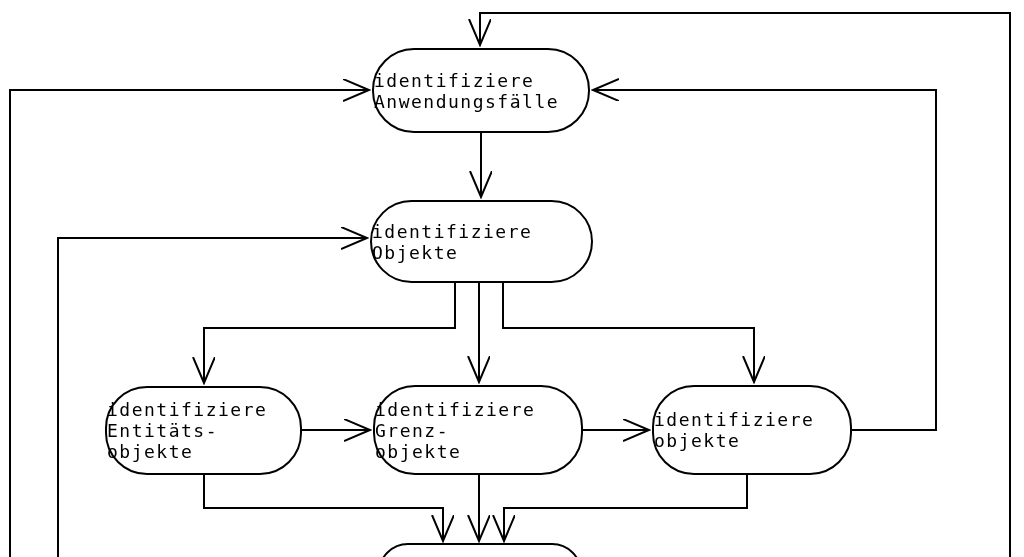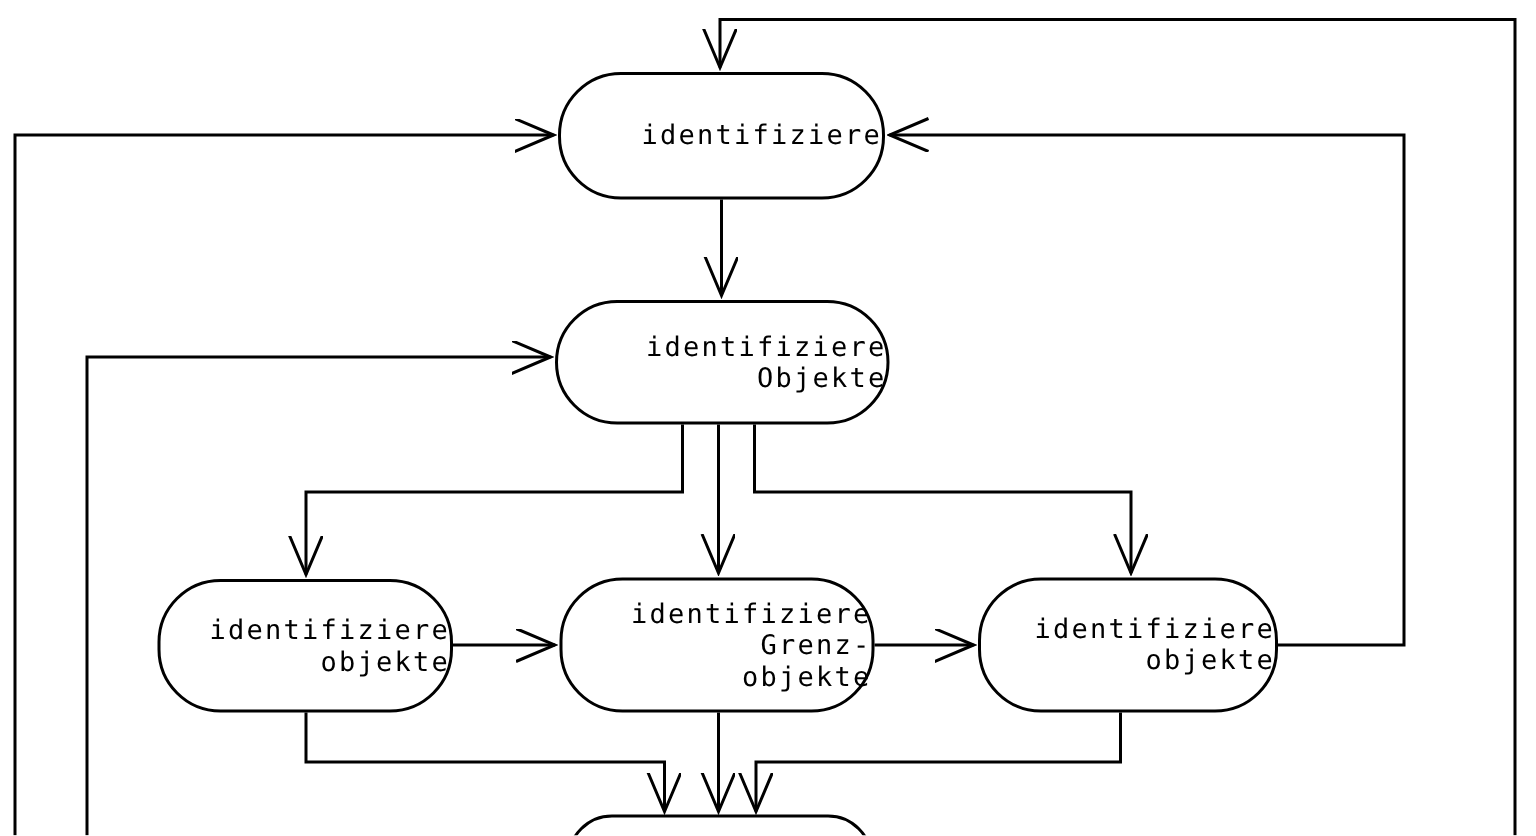--- a/index.html
+++ b/index.html
@@ -28,21 +28,21 @@
     stroke-width: 2;
   }
   .node {
     position: absolute;
     box-sizing: border-box;
     background: #ffffff;
     border: 2px solid #000000;
     border-radius: 42px;
     display: flex;
     flex-direction: column;
-    align-items: flex-end;
+    align-items: flex-start;
     justify-content: center;
     text-align: center;
     color: #000000;
     font-size: 18px;
     line-height: 21px;
     letter-spacing: 1.5px;
     white-space: nowrap;
   }
   .node .line { display: block; }
   #node-use-cases        { left: 372px; top: 48px;  width: 218px; height: 85px; }
@@ -74,29 +74,31 @@
     <polyline points="503,283 503,328 754,328 754,382" marker-end="url(#arrow)"></polyline>
     <polyline points="302,430 370,430" marker-end="url(#arrow)"></polyline>
     <polyline points="583,430 649,430" marker-end="url(#arrow)"></polyline>
     <polyline points="204,475 204,508 443,508 443,541" marker-end="url(#arrow)"></polyline>
     <polyline points="479,475 479,541" marker-end="url(#arrow)"></polyline>
     <polyline points="747,475 747,508 504,508 504,541" marker-end="url(#arrow)"></polyline>
   </svg>
 
   <div class="node" id="node-use-cases">
     <span class="line">identifiziere</span>
+    <span class="line">Anwendungsfälle</span>
   </div>
 
   <div class="node" id="node-participating">
     <span class="line">identifiziere</span>
     <span class="line">Objekte</span>
   </div>
 
   <div class="node" id="node-entity-objects">
     <span class="line">identifiziere</span>
+    <span class="line">Entitäts-</span>
     <span class="line">objekte</span>
   </div>
 
   <div class="node" id="node-boundary-objects">
     <span class="line">identifiziere</span>
     <span class="line">Grenz-</span>
     <span class="line">objekte</span>
   </div>
 
   <div class="node" id="node-control-objects">

